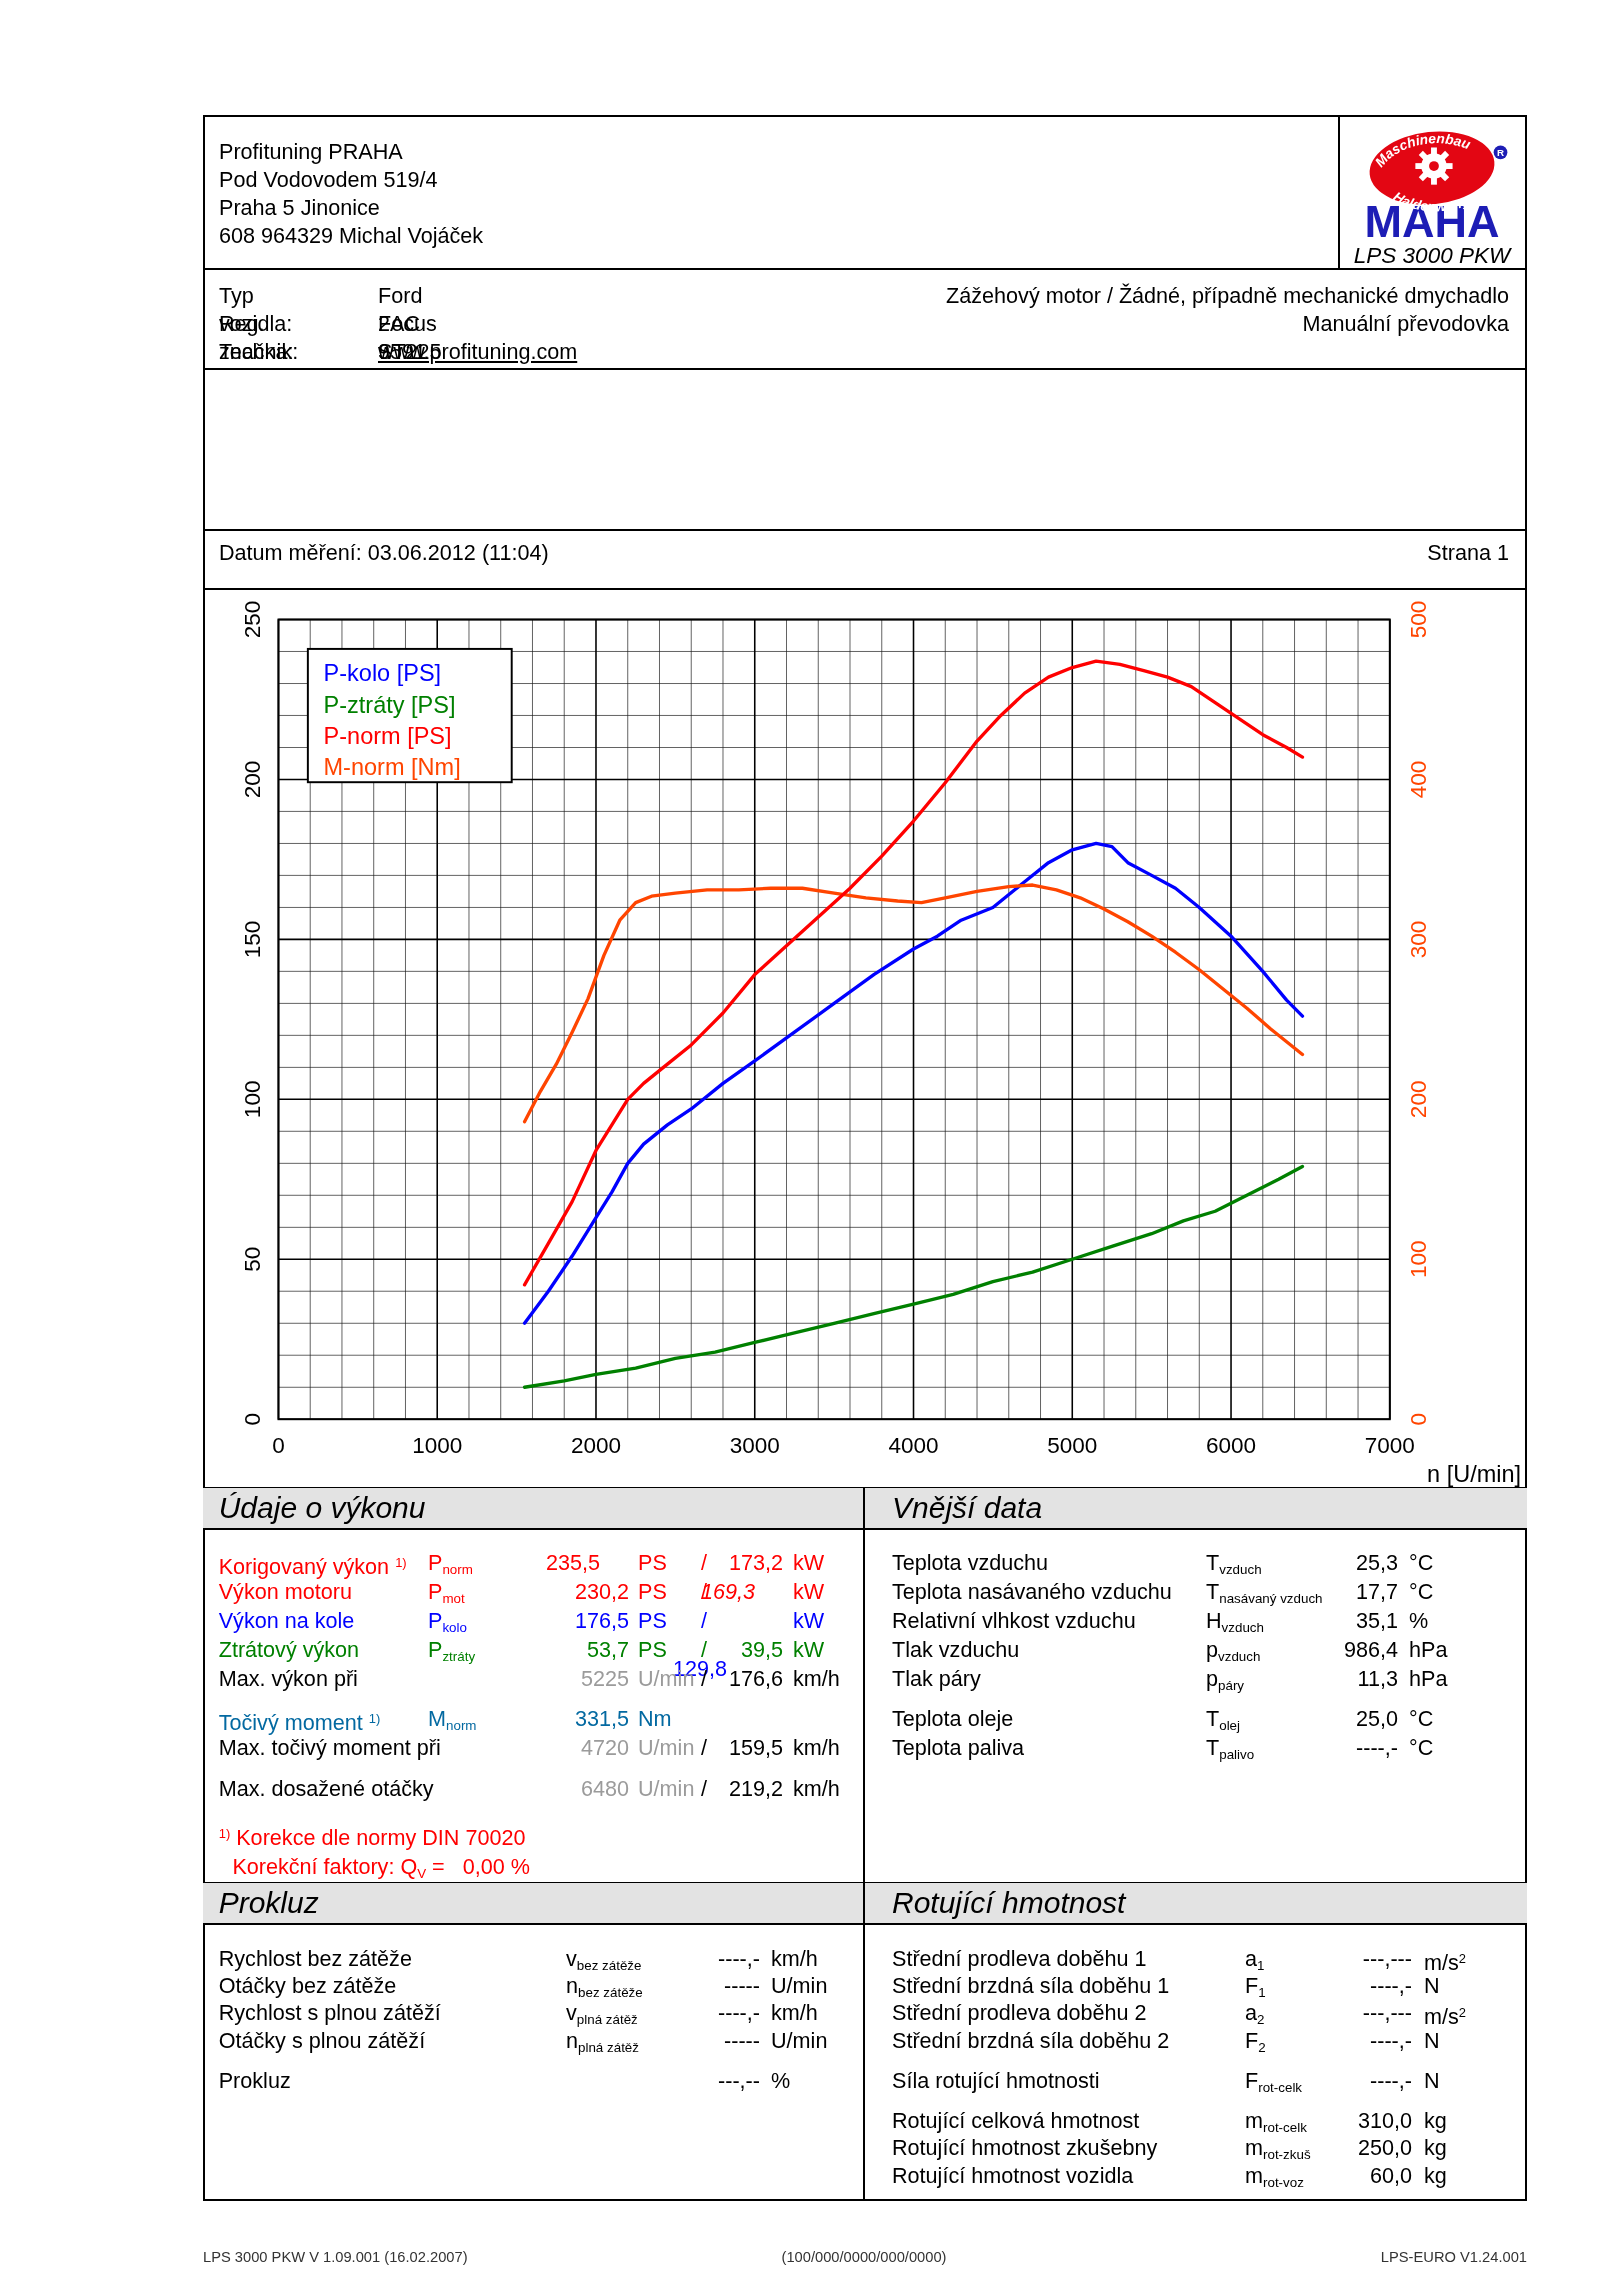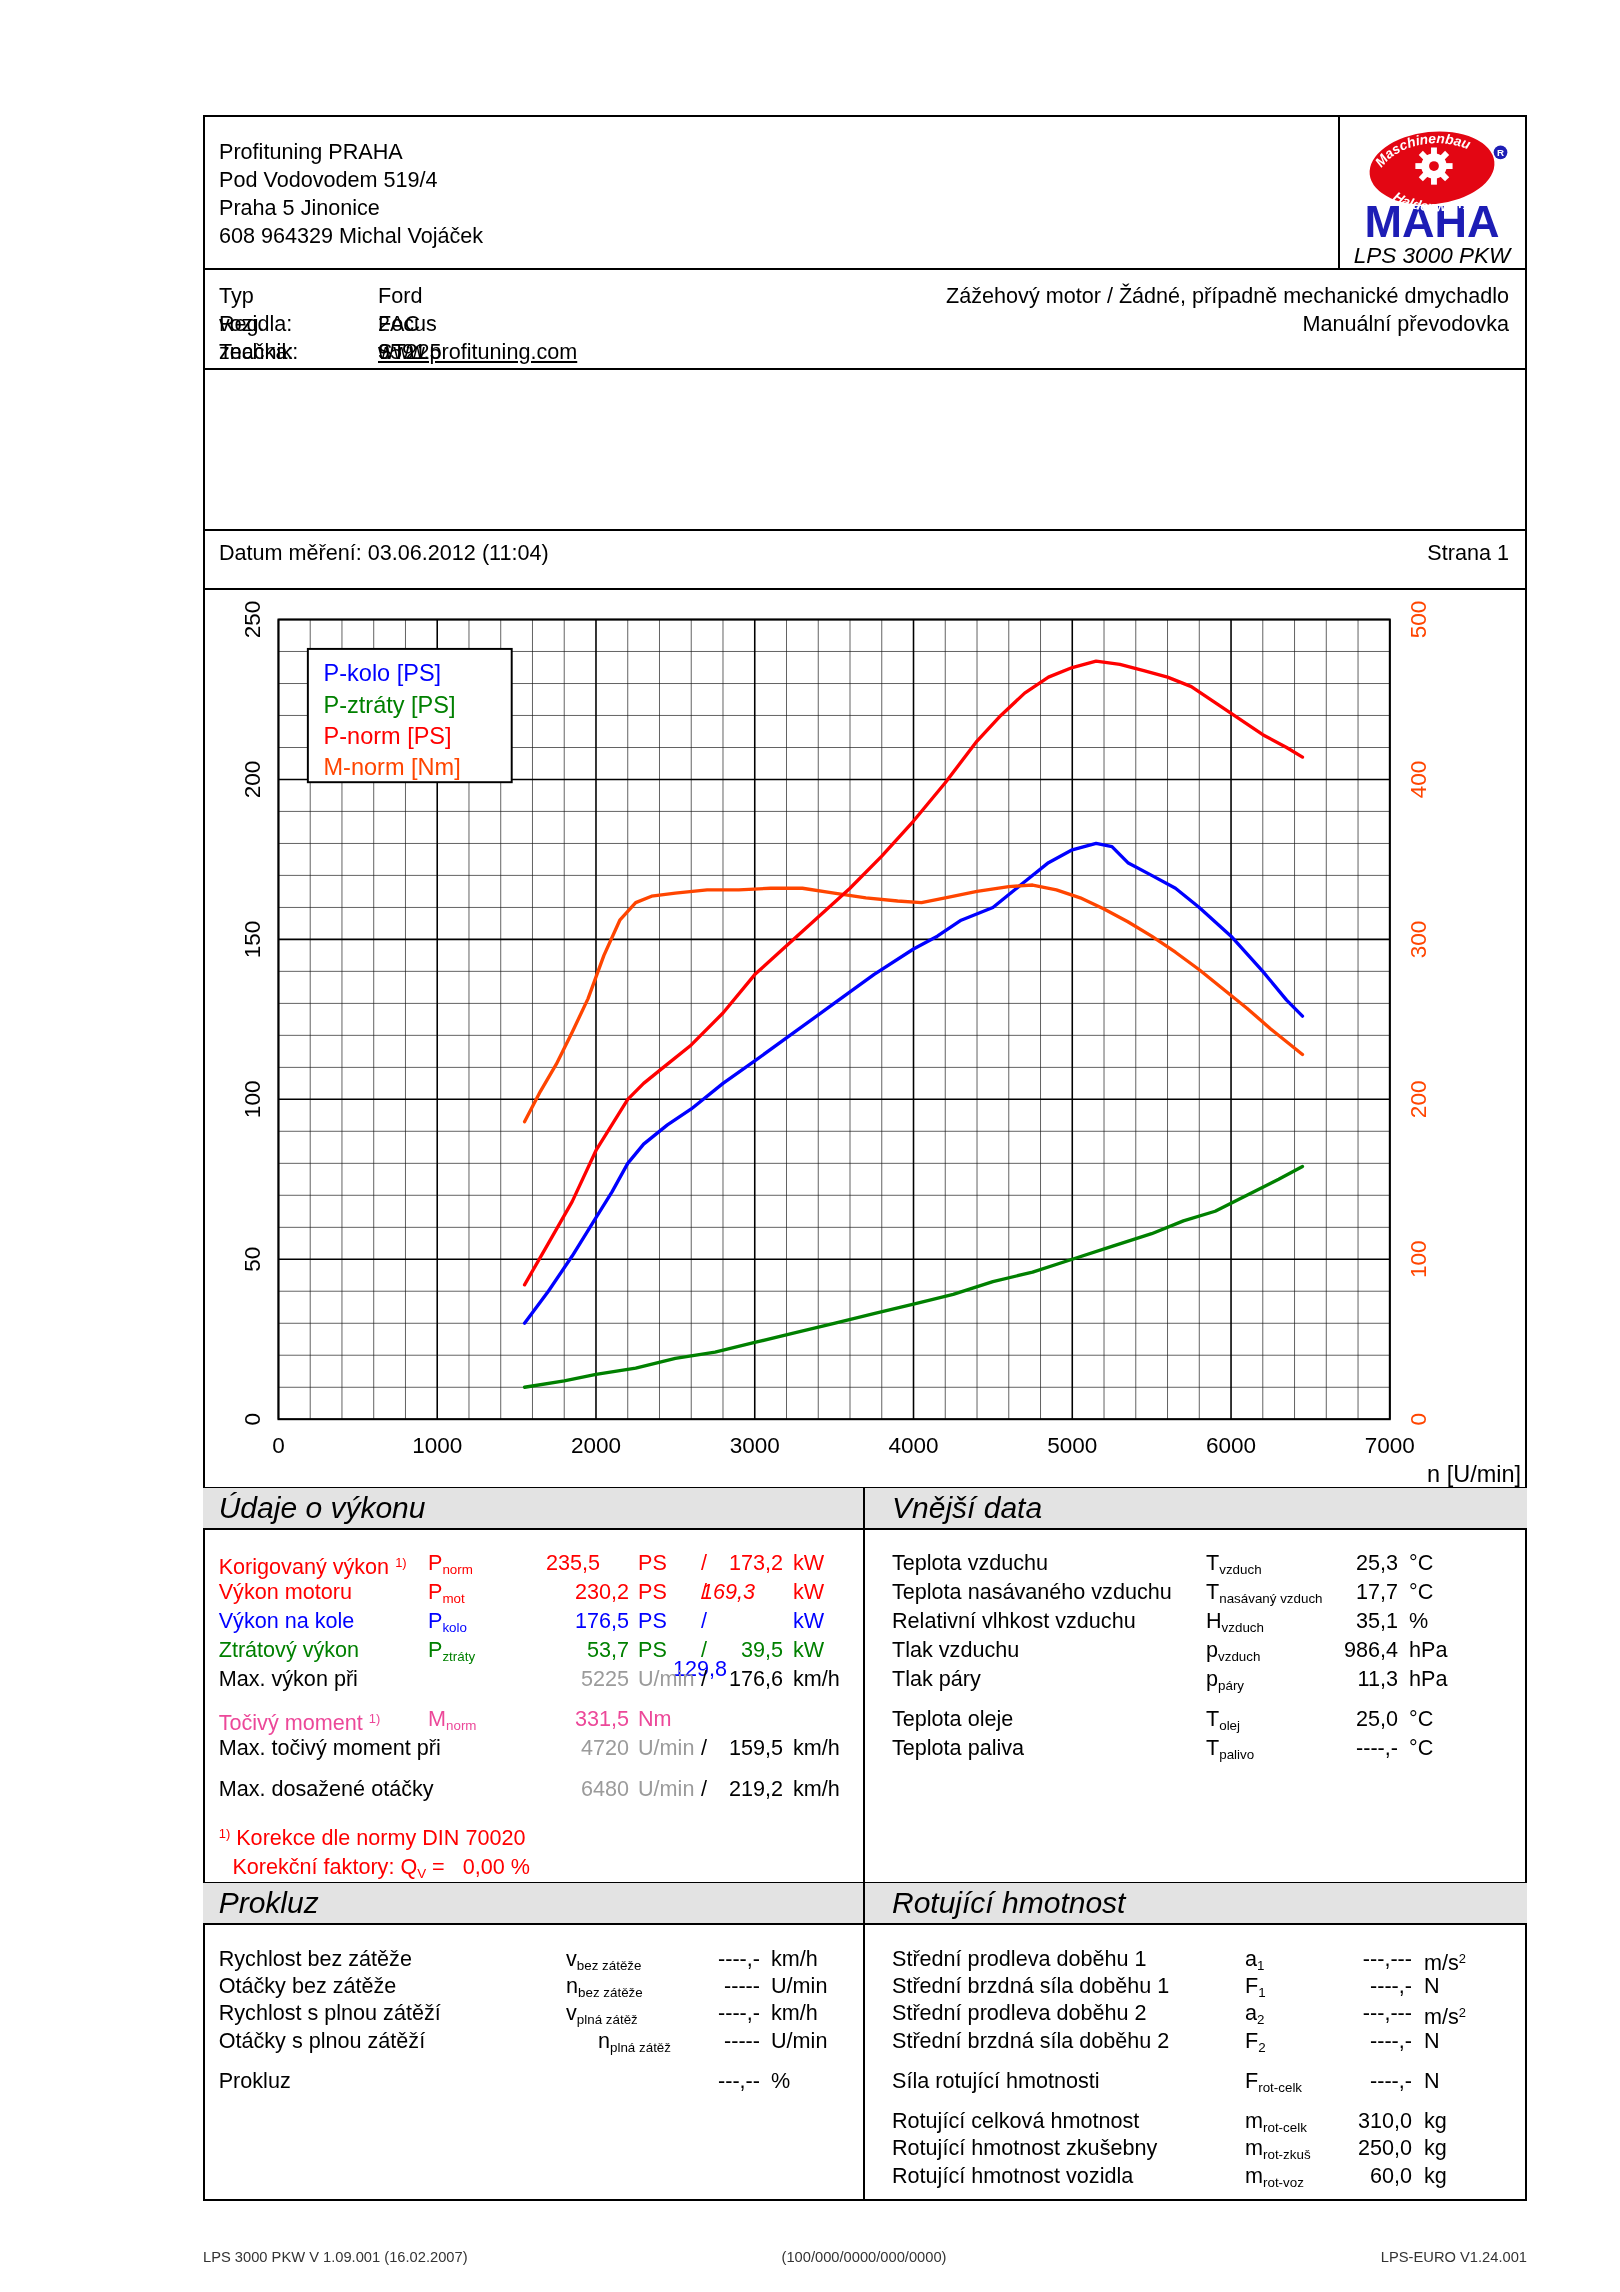--- a/index.html
+++ b/index.html
@@ -30,21 +30,21 @@
   .content{font-size:21.6px;}
   .trow{position:relative;height:29px;}
   .bottom .trow{height:27.4px;}
   .trow.gap{margin-top:11.8px;}
   .bottom .trow.gap{margin-top:12.7px;}
   .trow span{position:absolute;top:0;line-height:29px;white-space:nowrap;}
   .bottom .trow span{line-height:27.4px;}
   sub{font-size:0.62em;vertical-align:-0.28em;letter-spacing:0;}
   sup{font-size:0.6em;vertical-align:0.55em;}
   .c-red{color:#ff0000;} .c-blue{color:#0000ff;} .c-green{color:#008000;}
-  .c-orange{color:#ec4899;} .c-black{color:#000;} .dim{color:#9b9b9b;}
+  .c-orange{color:#0369a1;} .c-black{color:#000;} .dim{color:#9b9b9b;}
   #footnotes{margin-top:15.7px;color:#ff0000;line-height:29px;font-size:21.6px;padding-left:15.7px;}
   
   .footer-text{top:2249px;font-size:14.7px;color:#333;}
   #chart-wrap{left:203px;top:588px;width:1324px;height:899px;}
   svg text{font-family:"Liberation Sans","DejaVu Sans",sans-serif;}
 </style>
 </head>
 <body>
 
 <div id="page">
@@ -310,21 +310,21 @@
           <span class="c-black" style="left: 568px;">U/min</span>
         </div>
         <div class="trow">
           <span class="c-black" style="left: 15.7px;">Rychlost s plnou zátěží</span>
           <span class="c-black" style="left: 363px;">v<sub>plná zátěž</sub></span>
           <span class="c-black" style="left: 441px; width: 116px; text-align: right;">----,-</span>
           <span class="c-black" style="left: 568px;">km/h</span>
         </div>
         <div class="trow">
           <span class="c-black" style="left: 15.7px;">Otáčky s plnou zátěží</span>
-          <span class="c-black" style="left: 363px; margin-left: 32px;">n<sub>plná zátěž</sub></span>
+          <span class="c-black" style="left: 363px;">n<sub>plná zátěž</sub></span>
           <span class="c-black" style="left: 441px; width: 116px; text-align: right;">-----</span>
           <span class="c-black" style="left: 568px;">U/min</span>
         </div>
         <div class="trow gap">
           <span class="c-black" style="left: 15.7px;">Prokluz</span>
           <span class="c-black" style="left: 441px; width: 116px; text-align: right;">---,--</span>
           <span class="c-black" style="left: 568px;">%</span>
         </div>
       </div>
   </div>

